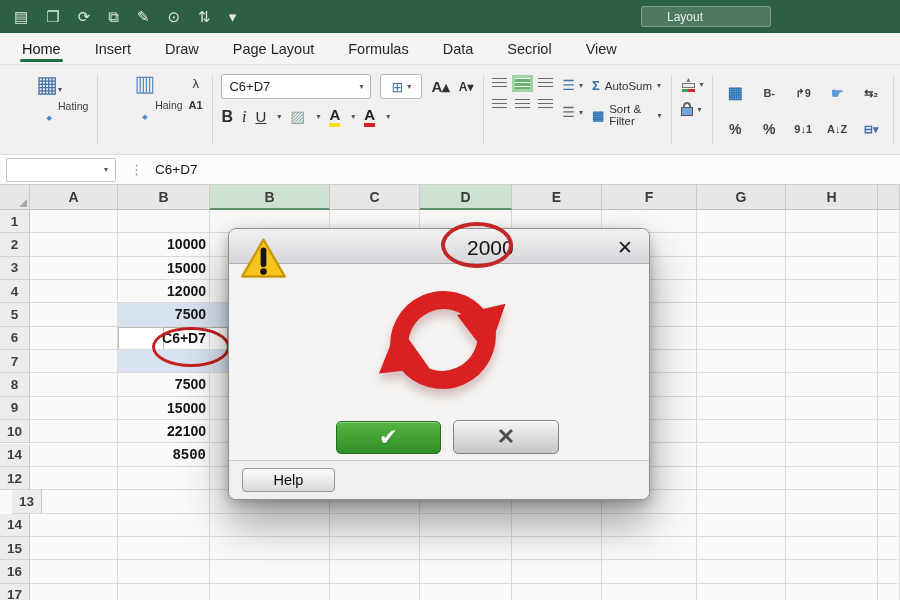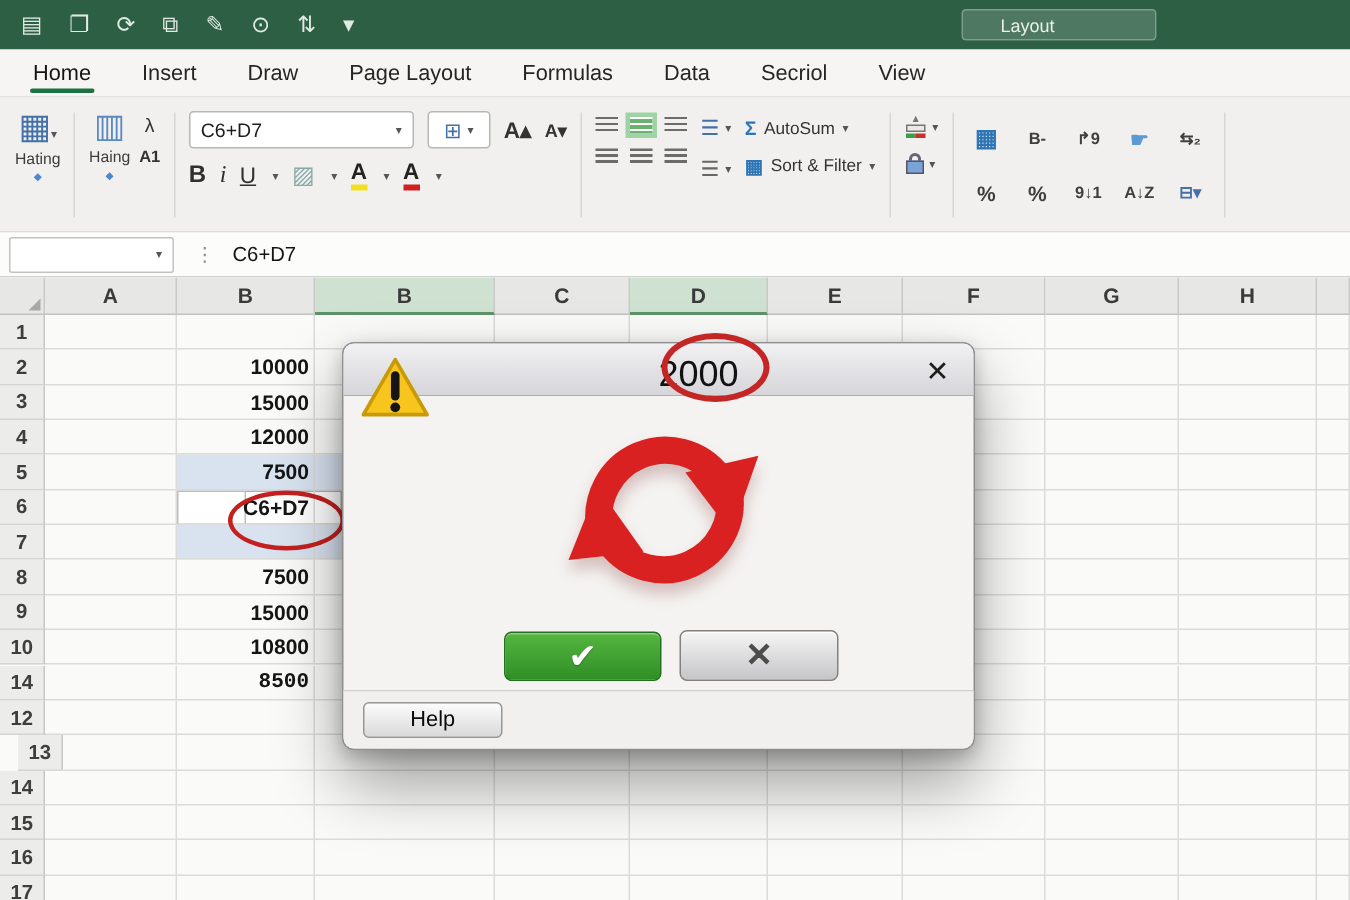--- a/index.html
+++ b/index.html
@@ -22,21 +22,21 @@
   .tab.active{color:#151515;}
   .tab.active::after{content:"";position:absolute;left:-2px;right:-2px;bottom:2px;height:3px;background:#1d7044;border-radius:2px;}
 
   
   .ribbon{position:absolute;left:0;top:65px;width:900px;height:90px;background:#f1f0ee;
     display:flex;align-items:stretch;padding:7px 6px 6px 10px;gap:9px;border-bottom:1px solid #dddcda;}
   .vsep{width:1px;background:#d7d6d4;margin:3px 0;}
   .rgroup{display:flex;flex-direction:column;align-items:center;justify-content:flex-start;}
   .bigicon{font-size:23px;line-height:1.1;color:#4472a8;}
   .bigicon2{font-size:22px;line-height:1.1;color:#5b8ac0;}
-  .glabel{font-size:10.5px;color:#3c3c3c;margin-top:3px;}
+  .glabel{font-size:10.5px;color:#3c3c3c;margin-top:3px;margin-left:48px;}
   .diamond{font-size:7px;color:#4f87ce;margin-top:2px;}
   .caret{font-size:8px;color:#555;}
   .g2{flex-direction:row;gap:6px;align-items:flex-start;}
   .g2 .side{display:flex;flex-direction:column;align-items:center;gap:8px;padding-top:4px;}
   .side .lam{font-size:13px;color:#333;}
   .side .a1{font-size:11px;font-weight:700;color:#333;}
 
   .fontgroup{display:flex;flex-direction:column;gap:8px;padding-top:2px;}
   .frow{display:flex;align-items:center;gap:9px;}
   .combo{width:150px;height:25px;background:#fff;border:1px solid #b7b7b5;border-radius:3px;
@@ -110,21 +110,21 @@
   .selblue{position:absolute;background:#d9e3f0;}
   .editstrip{position:absolute;background:#fff;border:1px solid #aeaeac;}
   .editbox{position:absolute;background:#fff;border:1px solid #bdbdbb;}
   .ellipse{position:absolute;border:3.5px solid #c42020;border-radius:50%;z-index:6;}
 
   
   .dialog{position:absolute;left:228px;top:228px;width:422px;height:272px;background:#f4f3f1;
     border:1px solid #8f8f8f;border-radius:8px;box-shadow:0 22px 45px rgba(0,0,0,.38),0 4px 12px rgba(0,0,0,.22);z-index:30;}
   .dlg-title{position:absolute;left:0;top:0;right:0;height:35px;border-radius:7px 7px 0 0;
     background:linear-gradient(#f1f1f3,#d6d6da);border-bottom:1px solid #aeaeb2;}
-  .dlg-title-text{position:absolute;left:210px;top:7px;font-size:24px;color:#121212;}
+  .dlg-title-text{position:absolute;left:238px;top:7px;font-size:21px;color:#121212;}
   .dlg-close{position:absolute;right:16px;top:7px;font-size:19px;color:#1d1d1d;cursor:default;}
   .warn{position:absolute;left:10px;top:7px;}
   .syncwrap{position:absolute;left:144px;top:47px;filter:drop-shadow(0 7px 5px rgba(100,0,0,.22));}
   .btn-green{position:absolute;left:107px;top:192px;width:105px;height:33px;border-radius:5px;
     background:linear-gradient(#55b640,#2f8f26);border:1px solid #247020;
     box-shadow:inset 0 1px 0 rgba(255,255,255,.35);display:flex;align-items:center;justify-content:center;}
   .btn-green span{color:#fff;font-size:23px;line-height:1;text-shadow:0 1px 1px rgba(0,0,0,.3);}
   .btn-gray{position:absolute;left:224px;top:191px;width:106px;height:34px;border-radius:5px;
     background:linear-gradient(#f5f5f5,#c6c6c8);border:1px solid #828282;
     box-shadow:inset 0 1px 0 rgba(255,255,255,.8);display:flex;align-items:center;justify-content:center;}
@@ -404,21 +404,21 @@
       <div class="cell" style="left: 210px; top: 211.8px; width: 120px; height: 23.35px; line-height: 22.35px;"></div>
       <div class="cell" style="left: 330px; top: 211.8px; width: 90px; height: 23.35px; line-height: 22.35px;"></div>
       <div class="cell" style="left: 420px; top: 211.8px; width: 92px; height: 23.35px; line-height: 22.35px;"></div>
       <div class="cell" style="left: 512px; top: 211.8px; width: 90px; height: 23.35px; line-height: 22.35px;"></div>
       <div class="cell" style="left: 602px; top: 211.8px; width: 95px; height: 23.35px; line-height: 22.35px;"></div>
       <div class="cell" style="left: 697px; top: 211.8px; width: 89px; height: 23.35px; line-height: 22.35px;"></div>
       <div class="cell" style="left: 786px; top: 211.8px; width: 92px; height: 23.35px; line-height: 22.35px;"></div>
       <div class="cell" style="left: 878px; top: 211.8px; width: 22px; height: 23.35px; line-height: 22.35px;"></div>
       <div class="rhead" style="top: 235.15px; height: 23.35px;">10</div>
       <div class="cell" style="left: 30px; top: 235.15px; width: 88px; height: 23.35px; line-height: 22.35px;"></div>
-      <div class="cell" style="left: 118px; top: 235.15px; width: 92px; height: 23.35px; line-height: 22.35px;">10800</div>
+      <div class="cell" style="left: 118px; top: 235.15px; width: 92px; height: 23.35px; line-height: 22.35px;">22100</div>
       <div class="cell" style="left: 210px; top: 235.15px; width: 120px; height: 23.35px; line-height: 22.35px;"></div>
       <div class="cell" style="left: 330px; top: 235.15px; width: 90px; height: 23.35px; line-height: 22.35px;"></div>
       <div class="cell" style="left: 420px; top: 235.15px; width: 92px; height: 23.35px; line-height: 22.35px;"></div>
       <div class="cell" style="left: 512px; top: 235.15px; width: 90px; height: 23.35px; line-height: 22.35px;"></div>
       <div class="cell" style="left: 602px; top: 235.15px; width: 95px; height: 23.35px; line-height: 22.35px;"></div>
       <div class="cell" style="left: 697px; top: 235.15px; width: 89px; height: 23.35px; line-height: 22.35px;"></div>
       <div class="cell" style="left: 786px; top: 235.15px; width: 92px; height: 23.35px; line-height: 22.35px;"></div>
       <div class="cell" style="left: 878px; top: 235.15px; width: 22px; height: 23.35px; line-height: 22.35px;"></div>
       <div class="rhead" style="top: 258.5px; height: 23.35px;">14</div>
       <div class="cell" style="left: 30px; top: 258.5px; width: 88px; height: 23.35px; line-height: 22.35px;"></div>

